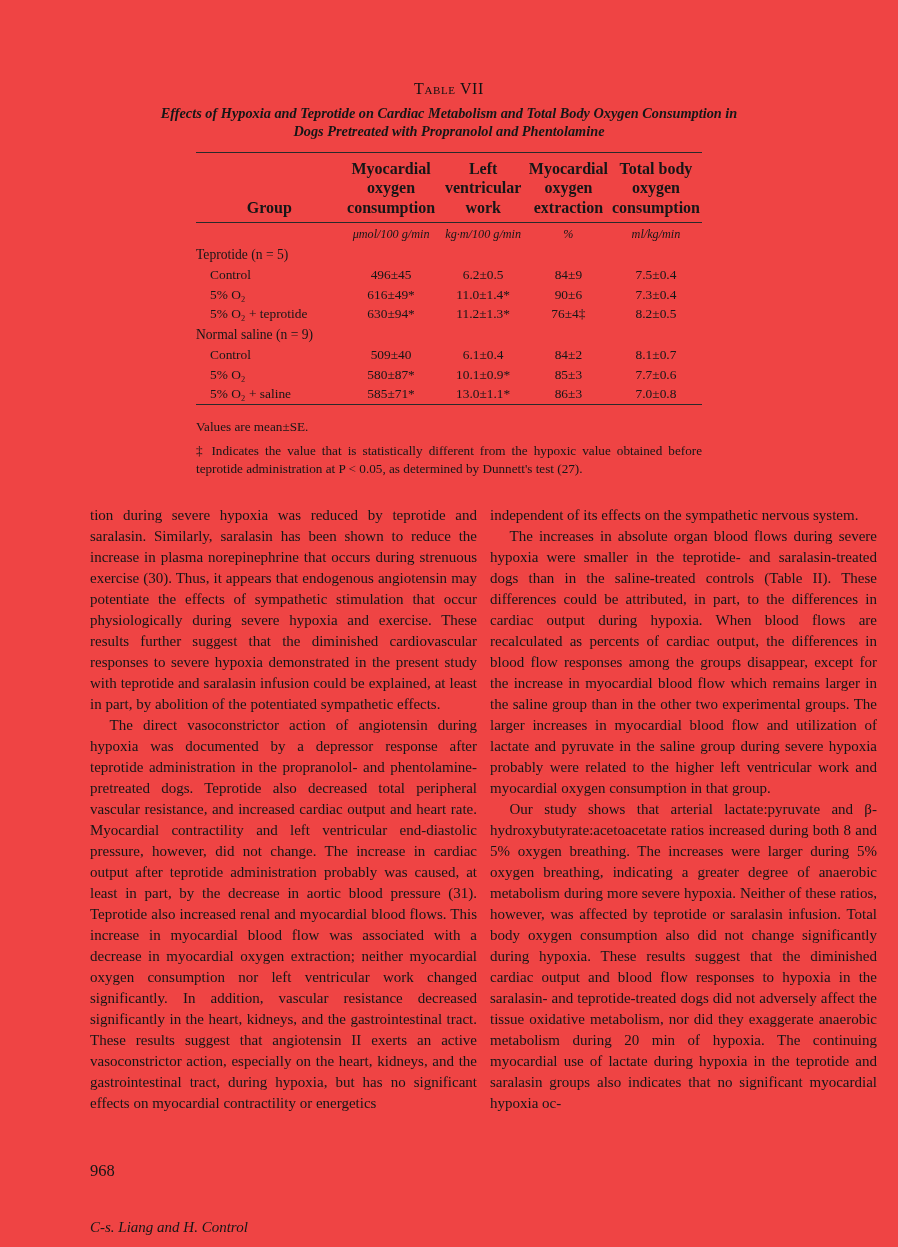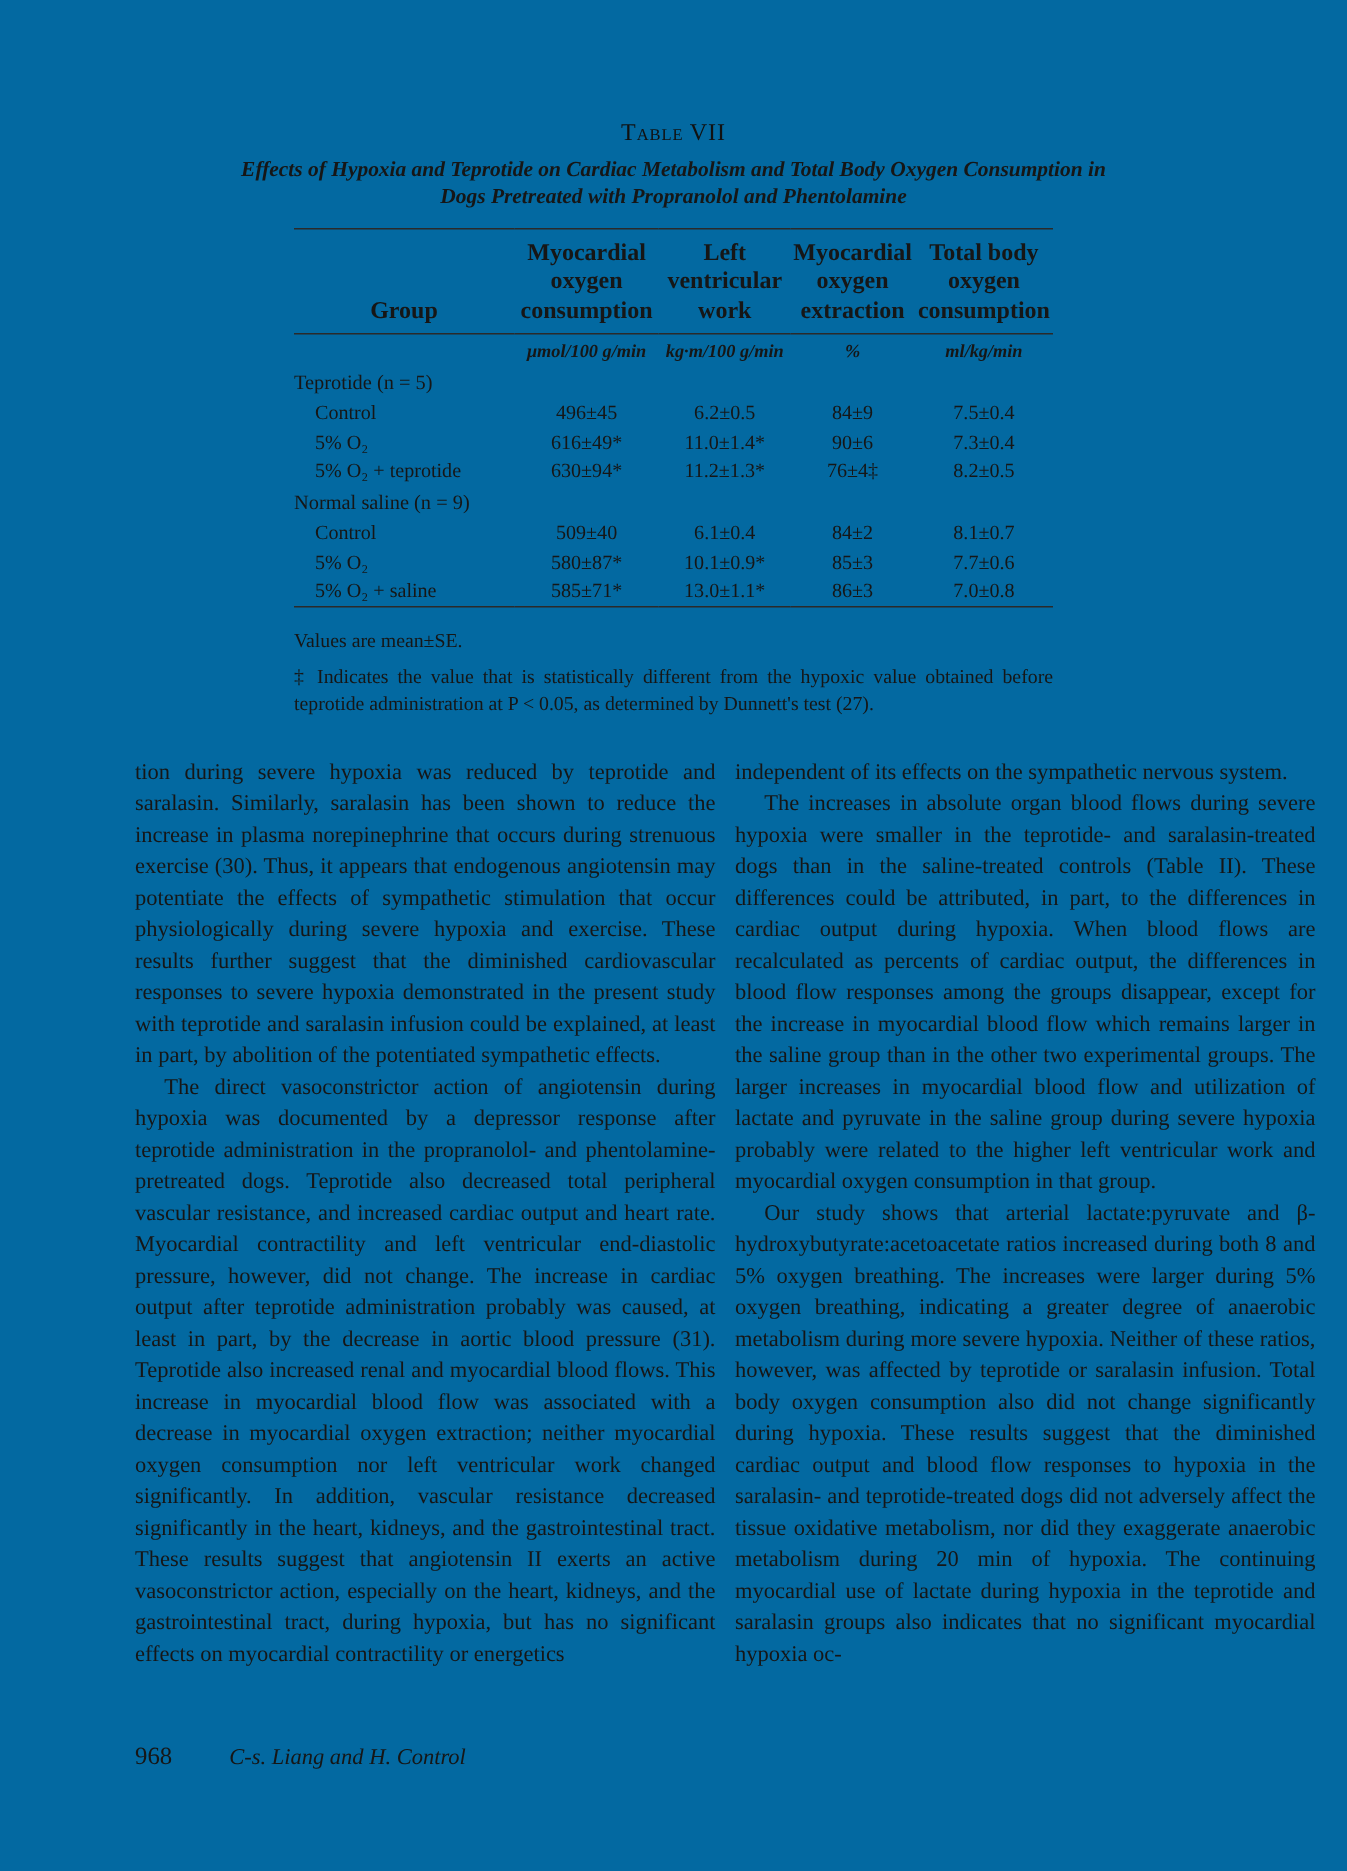--- a/index.html
+++ b/index.html
@@ -7,21 +7,21 @@
   body {
     width: 898px;
     background: #fcfcfa;
     font-family: "Liberation Serif", "DejaVu Serif", serif;
     color: #161616;
   }
   .page {
     position: relative;
     width: 898px;
     height: 1247px;
-    background: #0369a1;
+    background: #ef4444;
     overflow: hidden;
   }
 
   
   .table-area { padding-top: 80px; }
   .table-title {
     text-align: center;
     font-variant: small-caps;
     font-size: 16px;
     letter-spacing: 0.6px;
@@ -53,21 +53,20 @@
     border-bottom: 1.1px solid #2a2a2a;
     white-space: pre-line;
     font-weight: bold;
   }
   .results tr.units td {
     text-align: center;
     font-style: italic;
     font-size: 12.2px;
     padding: 4px 0 2px;
     white-space: nowrap;
-    font-weight: bold;
   }
   .results tbody td {
     font-size: 13.4px;
     line-height: 1.32;
     padding: 1px 0;
     text-align: center;
     white-space: nowrap;
   }
   .results tr.sect td {
     text-align: left;
@@ -105,20 +104,21 @@
   .col p.no-indent { text-indent: 0; }
 
   
   .footer {
     position: absolute;
     left: 90px;
     top: 1161px;
     display: flex;
     align-items: baseline;
     gap: 38px;
+    flex-direction: column;
   }
   .page-number { font-size: 16.5px; }
   .authors { font-style: italic; font-size: 15px; }
 </style>
 </head>
 <body>
 
 <div class="page">
 
   <div class="table-area">

